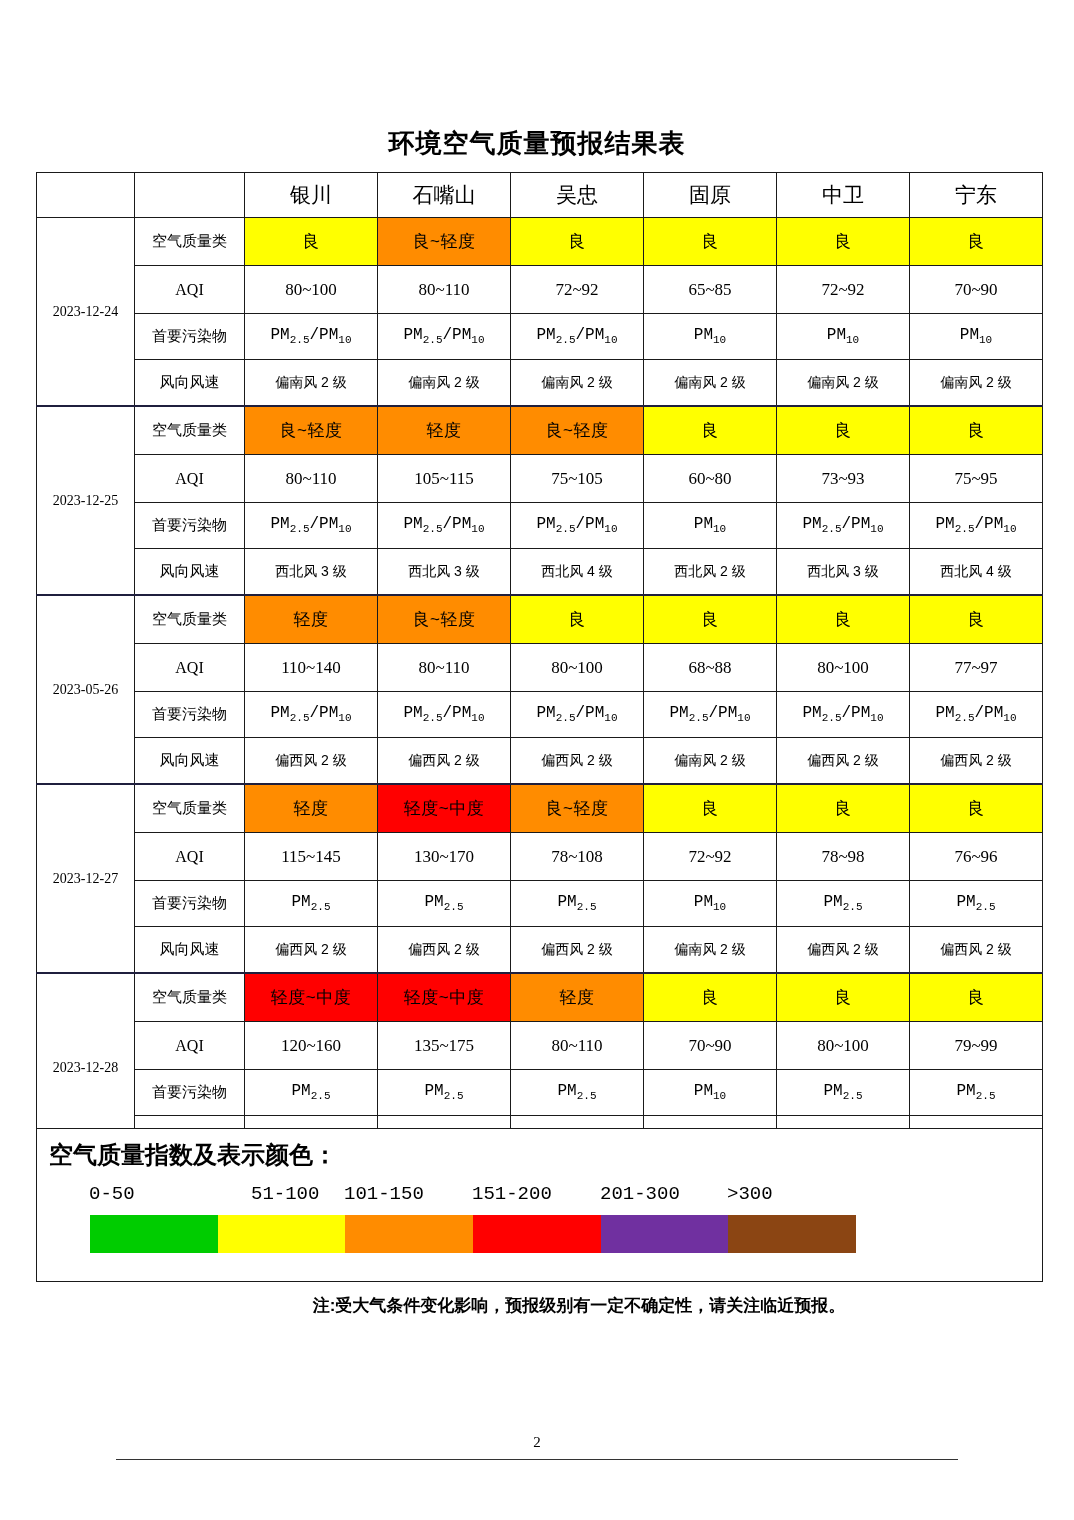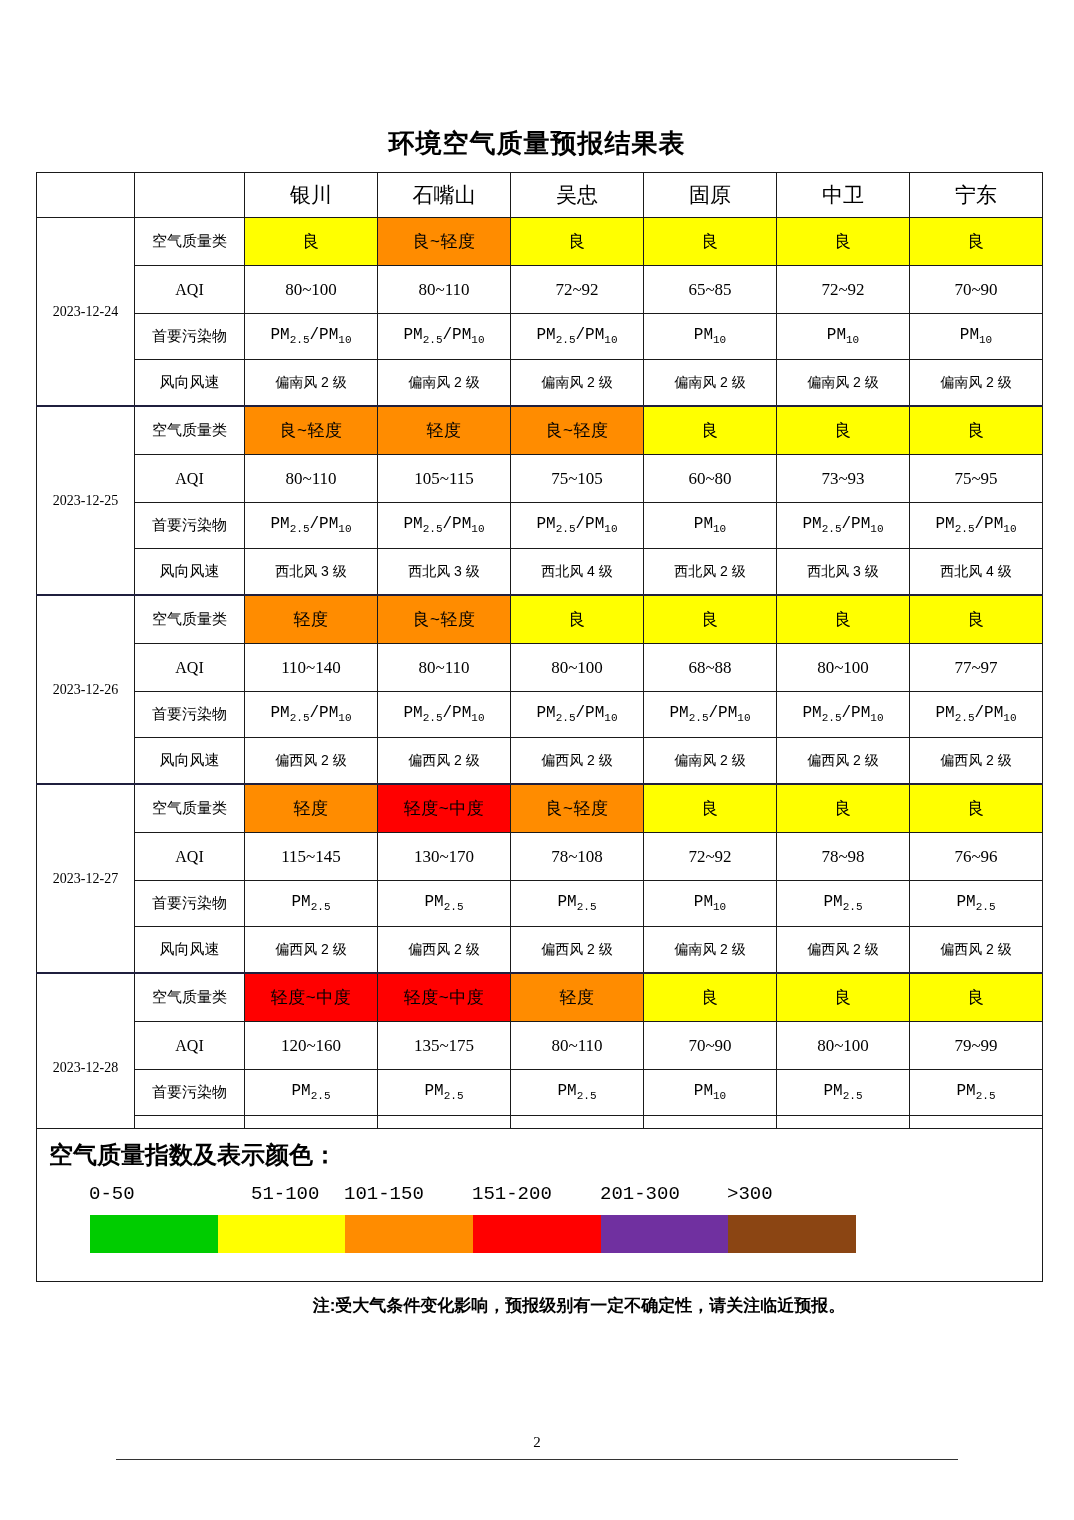--- a/index.html
+++ b/index.html
@@ -280,21 +280,21 @@
         <tr class="r-wind">
           <td class="metric-cell">风向风速</td>
           <td class="val-wind">西北风 3 级</td>
           <td class="val-wind">西北风 3 级</td>
           <td class="val-wind">西北风 4 级</td>
           <td class="val-wind">西北风 2 级</td>
           <td class="val-wind">西北风 3 级</td>
           <td class="val-wind">西北风 4 级</td>
         </tr>
         <tr class="r-class group-start">
-          <td class="date-cell" rowspan="4">2023-12-26</td>
+          <td class="date-cell" rowspan="4">2023-05-26</td>
           <td class="metric-cell">空气质量类</td>
           <td class="val-class" style="background:#FF8C00;">轻度</td>
           <td class="val-class" style="background:#FF8C00;">良~轻度</td>
           <td class="val-class" style="background:#FFFF00;">良</td>
           <td class="val-class" style="background:#FFFF00;">良</td>
           <td class="val-class" style="background:#FFFF00;">良</td>
           <td class="val-class" style="background:#FFFF00;">良</td>
         </tr>
         <tr class="r-aqi">
           <td class="metric-cell aqi-label">AQI</td>

